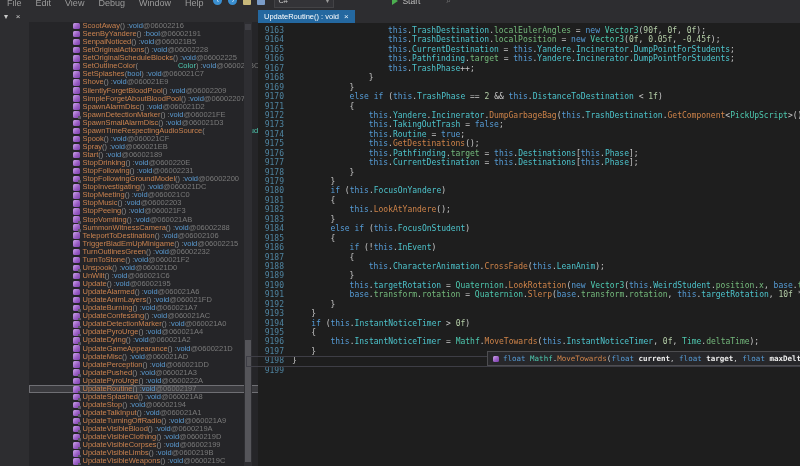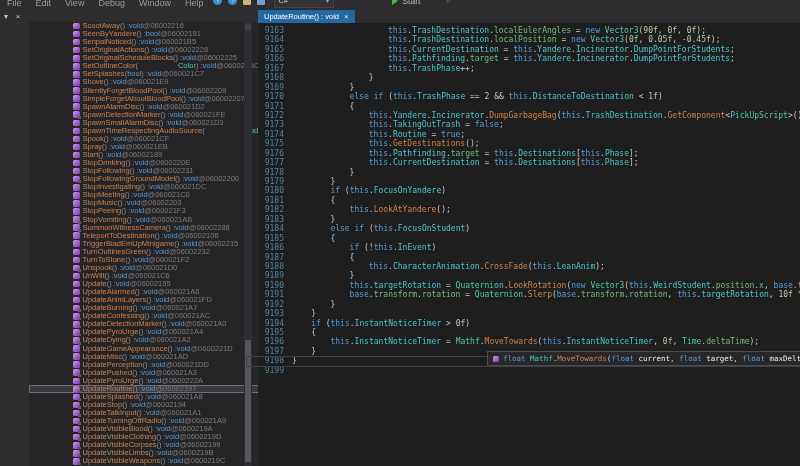--- a/index.html
+++ b/index.html
@@ -56,21 +56,21 @@
   .cl .num{display:inline-block;width:26px;text-align:right;color:#4f84a0;flex:0 0 auto;}
   .cl .ind{display:inline-block;flex:0 0 auto;}
   .cl .body{margin-left:8px;white-space:pre;}
   .tk-k{color:#569cd6;}
   .tk-t{color:#4ec9b0;}
   .tk-f{color:#4dc4cc;}
   .tk-p{color:#74b97c;}
   .tk-m{color:#ce8349;}
   .tk-n{color:#b5cea8;}
   .tk-o{color:#c8c8c8;}
-  .tk-b{color:#ededed;font-weight:normal;}
+  .tk-b{color:#ededed;font-weight:bold;}
   
   #caret-line{position:absolute;left:246px;top:356px;width:553px;height:9px;border:1px solid #3e3e46;
               pointer-events:none;}
   
   #tooltip{position:absolute;left:487px;top:351px;height:13px;background:#27272a;border:1px solid #4d4d50;
            display:flex;align-items:center;padding:0 5px;font-family:"DejaVu Sans Mono",monospace;
            font-size:7.5px;white-space:nowrap;z-index:5;}
   #tooltip .m-icon{width:6px;height:6px;margin-right:4px;}
 </style>
 </head>

